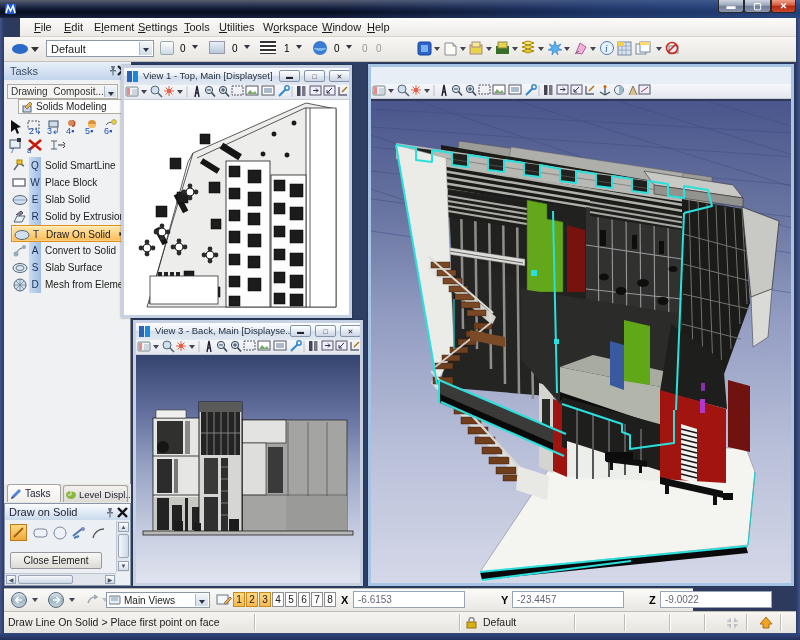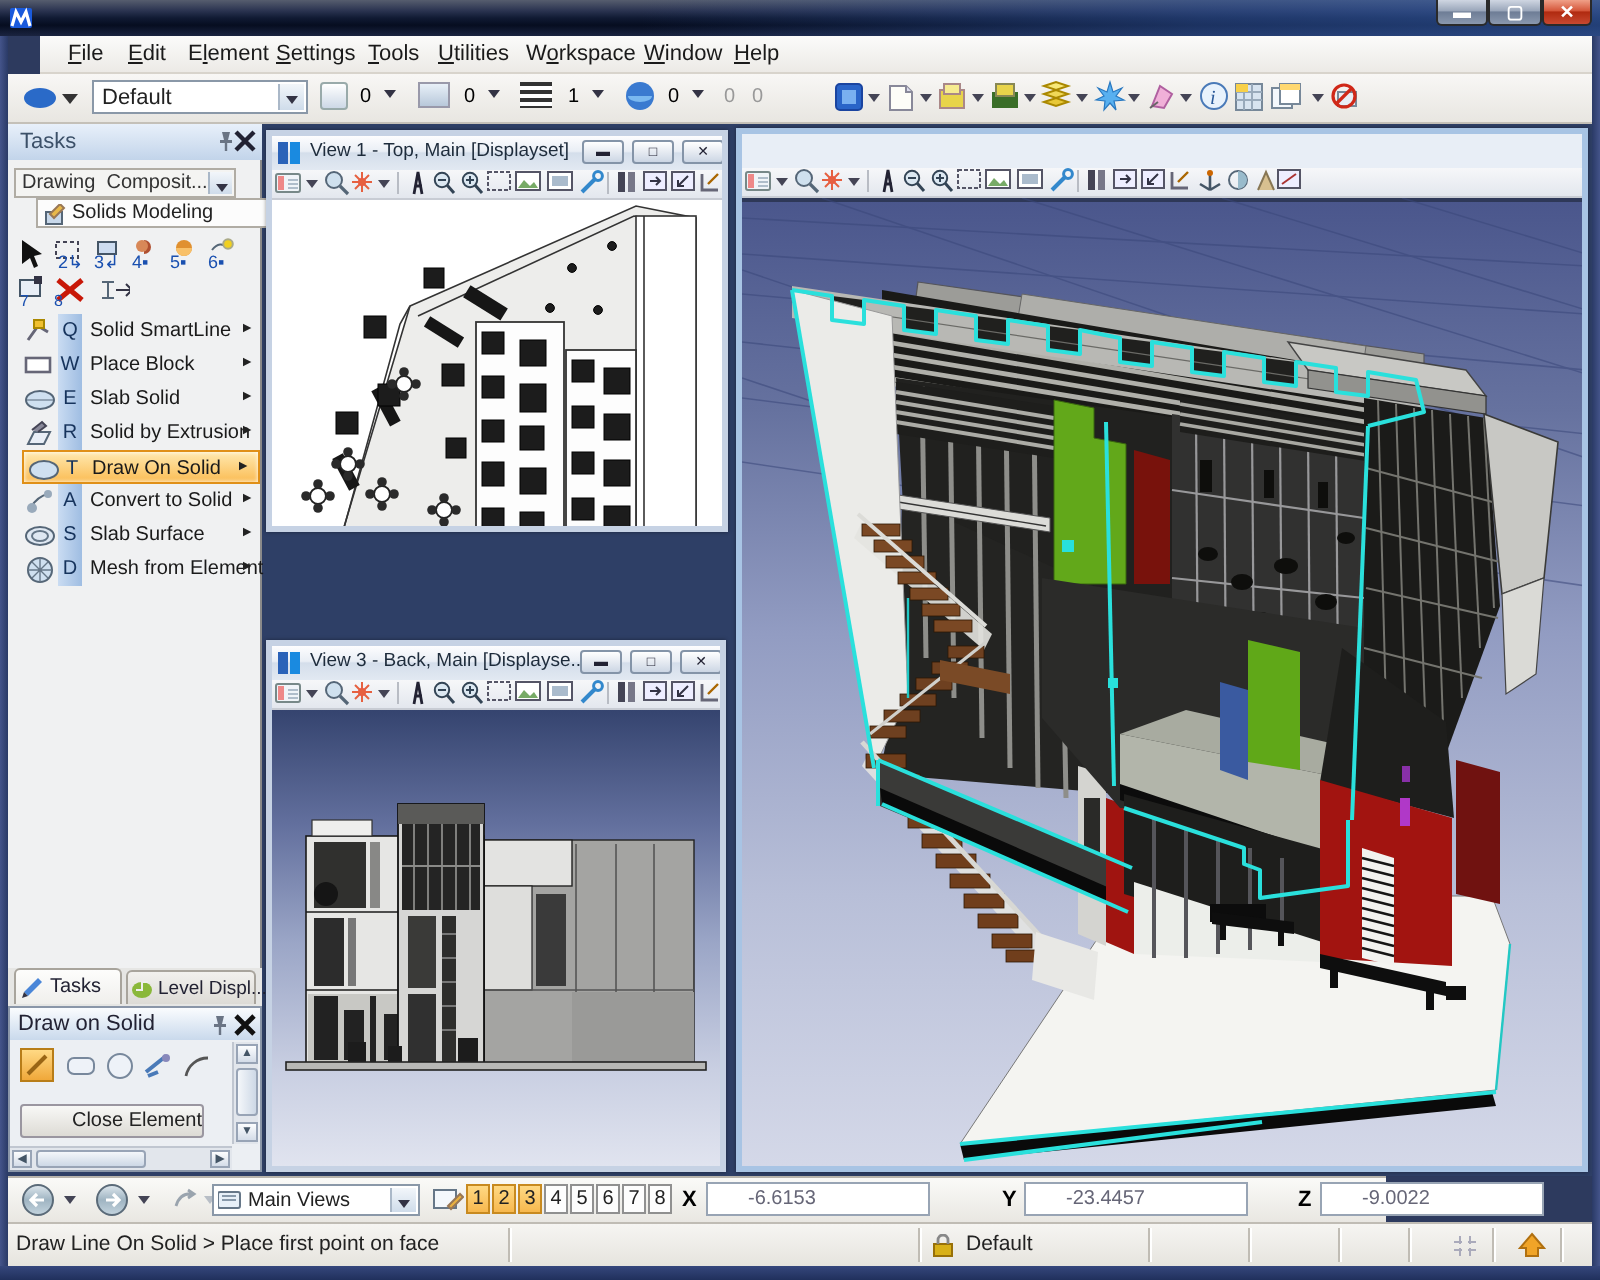--- a/index.html
+++ b/index.html
@@ -27,21 +27,21 @@
 #tasks{left:0;top:0;width:127px;height:440px;background:#f0f1f2;border-right:1px solid #8a8a8a}
 #tasksHdr{left:0;top:0;width:127px;height:18px;background:linear-gradient(to bottom,#e8f0fa,#c2d4ea);color:#3c5068;font-size:11px}
 
 .vwin{position:absolute;background:#e8eef6;border:3px solid #c6d2e4;box-shadow:0 0 2px rgba(0,0,0,.4);overflow:hidden}
 .vtitle{position:absolute;left:0;top:0;right:0;height:17px;background:linear-gradient(to bottom,#fdfdfe 0%,#e9eef5 45%,#d4deeb 50%,#e2e9f2 100%);font-size:9.5px;color:#1e2c3c}
 .vtools{position:absolute;left:0;top:17px;right:0;height:15px;background:linear-gradient(to bottom,#f6f7f9,#e3e7ee);border-bottom:1px solid #c8ccd4}
 .vbtn{position:absolute;top:2px;width:21px;height:12px;border:1px solid #8494a8;border-radius:2px;background:linear-gradient(to bottom,#fff,#ccd6e4);color:#223;font-size:7px;text-align:center;line-height:11px}
 
 #botbar{left:4px;top:588px;width:689px;height:23px;background:linear-gradient(to bottom,#fafaf8,#e9e7e2);border-top:1px solid #b8b4ac}
 #statusbar{left:4px;top:611px;width:792px;height:22px;background:linear-gradient(to bottom,#f6f5f2,#e6e4de);border-top:1px solid #c0bcb4;font-size:11px;color:#222}
-.coordbox{position:absolute;top:2px;height:17px;background:#fff;border:1px solid #98a4b4;font-size:10px;color:#667;padding:2px 0 0 20px}
+.coordbox{position:absolute;top:2px;height:17px;background:#fff;border:1px solid #98a4b4;font-size:10px;color:#667;padding:2px 0 0 4px}
 .numbtn{position:absolute;top:3px;width:12px;height:15px;border:1px solid #909090;background:#fdfdfd;font-size:10px;text-align:center;line-height:14px;color:#222}
 .numbtn.on{background:linear-gradient(to bottom,#ffd984,#f7b84e);border-color:#c88a20}
 
 .trow{position:absolute;left:0;width:127px;height:17px;font-size:11px;color:#1a1a1a}
 .trow .tico{position:absolute;left:8px;top:2px}
 .trow .tkey{position:absolute;left:25px;top:0px;width:12px;height:17px;background:linear-gradient(to right,#cadcf2,#9fbde2);color:#16335c;text-align:center;line-height:17px;font-size:10px}
 .trow .tlbl{position:absolute;left:41px;top:3px;font-size:10px;white-space:nowrap}
 .trow .tarr{position:absolute;right:4px;top:4px;font-size:7px;color:#222}
 .trow.sel{background:linear-gradient(to bottom,#ffe9b0,#fbbc54);border:1px solid #e09018;left:7px;width:119px;box-shadow:inset 0 0 2px #fff}
 .trow.sel .tkey{left:18px;background:none}
@@ -358,35 +358,35 @@
     <svg style="position:absolute;left:48px;top:22px" width="14" height="14">
         <circle cx="7" cy="7" r="6" fill="#eef2f8" stroke="#78889c"></circle>
       </svg>
     <svg style="position:absolute;left:66px;top:22px" width="16" height="14">
         <path d="M2 10 L12 2 M3 12 l5 -2" stroke="#4a7ab8" stroke-width="2" fill="none"></path>
         <circle cx="12" cy="3" r="2" fill="#88b"></circle>
       </svg>
     <svg style="position:absolute;left:86px;top:22px" width="16" height="14">
         <path d="M2 12 A11 11 0 0 1 13 3" stroke="#555" stroke-width="1.4" fill="none"></path>
       </svg>
-    <div class="abs" style="left:5px;top:48px;width:92px;height:17px;background:linear-gradient(to bottom,#f8f8f6,#dddbd5);border:1px solid #9a96a0;border-radius:2px;font-size:10px;text-align:right;line-height:16px;color:#222">Close Element</div>
+    <div class="abs" style="left:5px;top:48px;width:92px;height:17px;background:linear-gradient(to bottom,#f8f8f6,#dddbd5);border:1px solid #9a96a0;border-radius:2px;font-size:10px;text-align:center;line-height:16px;color:#222">Close Element</div>
 
     <div class="abs" style="right:1px;top:17px;width:13px;bottom:13px;background:#e2e6ec;border-left:1px solid #c0c6d0">
       <div style="position:absolute;left:1px;top:1px;width:11px;height:10px;background:linear-gradient(to bottom,#fcfdfe,#d4dce8);border:1px solid #98a4b6;font-size:6px;text-align:center;line-height:9px;color:#456">▲</div>
       <div style="position:absolute;left:1px;top:13px;width:11px;height:24px;background:linear-gradient(to right,#f4f7fa,#cdd8e6);border:1px solid #98a4b6;border-radius:2px"></div>
       <div style="position:absolute;left:1px;bottom:1px;width:11px;height:10px;background:linear-gradient(to bottom,#fcfdfe,#d4dce8);border:1px solid #98a4b6;font-size:6px;text-align:center;line-height:9px;color:#456">▼</div>
     </div>
 
     <div class="abs" style="left:0;bottom:0;right:14px;height:12px;background:#e2e6ec;border-top:1px solid #c0c6d0">
       <div style="position:absolute;left:1px;top:1px;width:10px;height:9px;font-size:6px;text-align:center;line-height:8px;color:#456;background:linear-gradient(to bottom,#fcfdfe,#d4dce8);border:1px solid #98a4b6">◀</div>
       <div style="position:absolute;left:13px;top:1px;width:55px;height:9px;background:linear-gradient(to bottom,#f4f7fa,#cdd8e6);border:1px solid #98a4b6;border-radius:2px"></div>
       <div style="position:absolute;right:1px;top:1px;width:10px;height:9px;font-size:6px;text-align:center;line-height:8px;color:#456;background:linear-gradient(to bottom,#fcfdfe,#d4dce8);border:1px solid #98a4b6">▶</div>
     </div>
   </div>
-  <div class="abs vwin" id="view1" style="left:129px;top:3px;width:231px;height:201px">
+  <div class="abs vwin" id="view1" style="left:117px;top:3px;width:231px;height:253px">
     <div class="vtitle">
         <svg style="position:absolute;left:3px;top:3px" width="12" height="11">
           <rect x="0" y="0" width="5" height="11" fill="#2a62b8"></rect>
           <rect x="6" y="0" width="5" height="11" fill="#1a8ae0"></rect>
         </svg>
       <span style="position:absolute;left:19px;top:2px">View 1 - Top, Main [Displayset]</span>
       <div class="vbtn" style="left:155px">▬</div>
         <div class="vbtn" style="left:180px">□</div>
         <div class="vbtn" style="left:205px">✕</div>
     </div>

